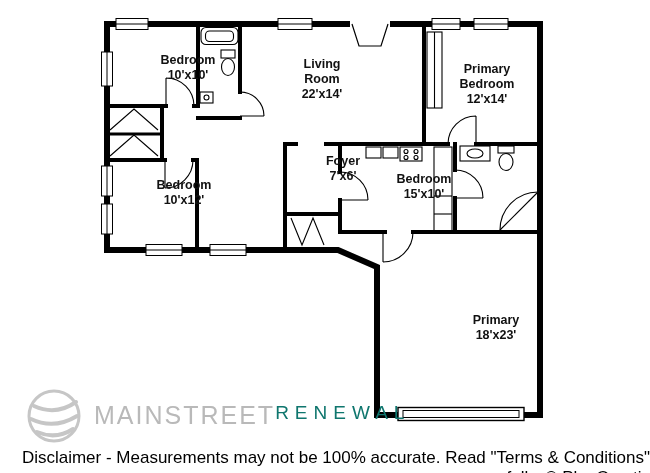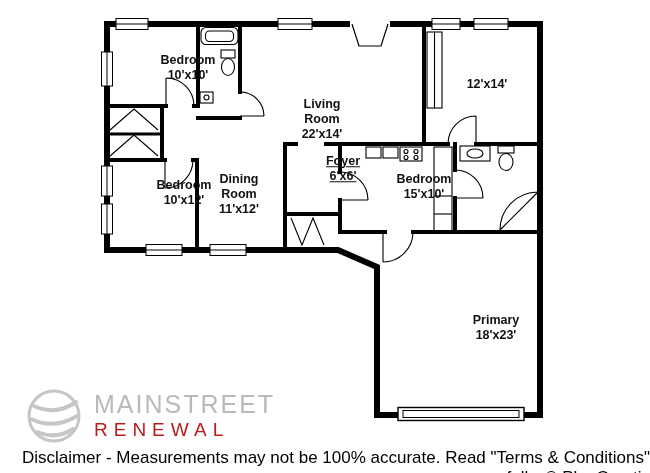--- a/index.html
+++ b/index.html
@@ -3,26 +3,26 @@
 <meta charset="utf-8">
 <style>
   html,body{margin:0;padding:0;background:#ffffff;}
   #page{position:relative;width:650px;height:473px;background:#ffffff;overflow:hidden;
         font-family:"Liberation Sans",sans-serif;}
   #plan-svg{position:absolute;left:0;top:0;}
   .room-label{position:absolute;transform:translate(-50%,-50%);text-align:center;
               font-weight:bold;font-size:12.5px;line-height:1.18;color:#111;}
   .room-label .name{display:block;}
   .room-label .dims{display:block;}
-  .w52{width:54px;margin-top:40px;} .w62{width:64px;} .w48{width:50px;}
+  .w52{width:54px;} .w62{width:64px;} .w48{width:50px;}
   .nowrap{white-space:nowrap;margin-left:36px;}
   #watermark{position:absolute;left:24px;top:386px;display:flex;align-items:center;gap:10px;}
-  #wm-text{display:flex;flex-direction:column;}
+  #wm-text{display:flex;flex-direction:row;}
   #wm-line1{font-size:25px;font-weight:400;letter-spacing:2px;color:#b9b9b9;line-height:1.1;}
-  #wm-line2{font-size:19px;font-weight:400;letter-spacing:6px;color:#b91c1c;line-height:1.15;}
+  #wm-line2{font-size:19px;font-weight:400;letter-spacing:6px;color:#0f766e;line-height:1.15;}
   #disclaimer{position:absolute;left:0;top:448px;width:100%;text-align:right;
               font-size:17px;color:#000;}
 </style>
 </head>
 <body>
 
 <div id="page">
 
   <svg id="plan-svg" width="650" height="473" viewBox="0 0 650 473">
 
@@ -155,36 +155,33 @@
     <span class="name">Bedroom</span>
     <span class="dims">10'x10'</span>
   </div>
 
   <div class="room-label w52" style="left:322px;top:79px;">
     <span class="name">Living Room</span>
     <span class="dims">22'x14'</span>
   </div>
 
   <div class="room-label w62" style="left:487px;top:84px;">
+    <span class="name">Primary Bedroom</span>
     <span class="dims">12'x14'</span>
   </div>
 
   <div class="room-label nowrap" style="left:148px;top:193px;">
     <span class="name">Bedroom</span>
     <span class="dims">10'x12'</span>
   </div>
 
-  <div class="room-label w48" style="left:239px;top:194px;">
-    <span class="name">Dining Room</span>
-    <span class="dims">11'x12'</span>
-  </div>
-
-  <div class="room-label nowrap" style="left:307px;top:169px;text-decoration:underline;">
+
+  <div class="room-label nowrap" style="left:307px;top:169px;">
     <span class="name">Foyer</span>
-    <span class="dims">6'x6'</span>
+    <span class="dims">7'x6'</span>
   </div>
 
   <div class="room-label nowrap" style="left:388px;top:187px;">
     <span class="name">Bedroom</span>
     <span class="dims">15'x10'</span>
   </div>
 
   <div class="room-label nowrap" style="left:460px;top:328px;">
     <span class="name">Primary</span>
     <span class="dims">18'x23'</span>

